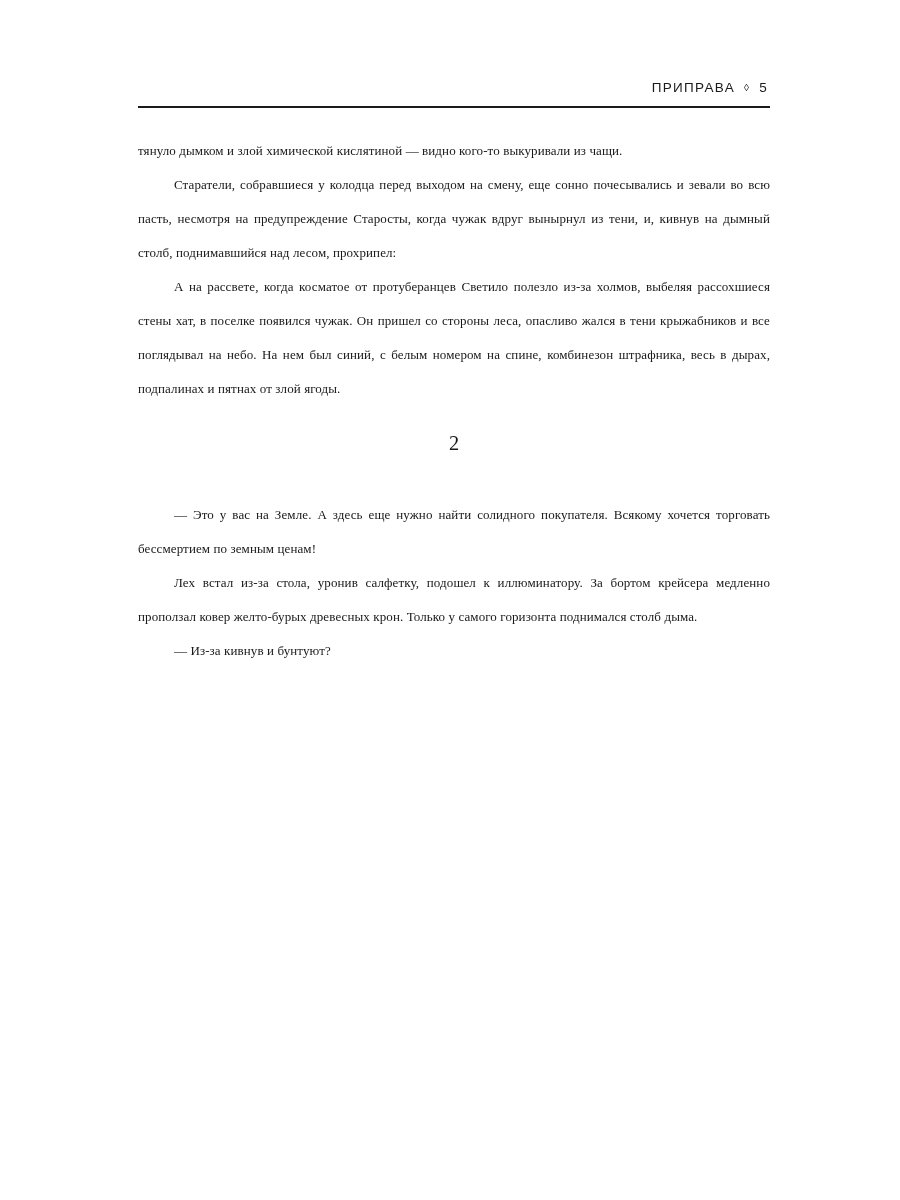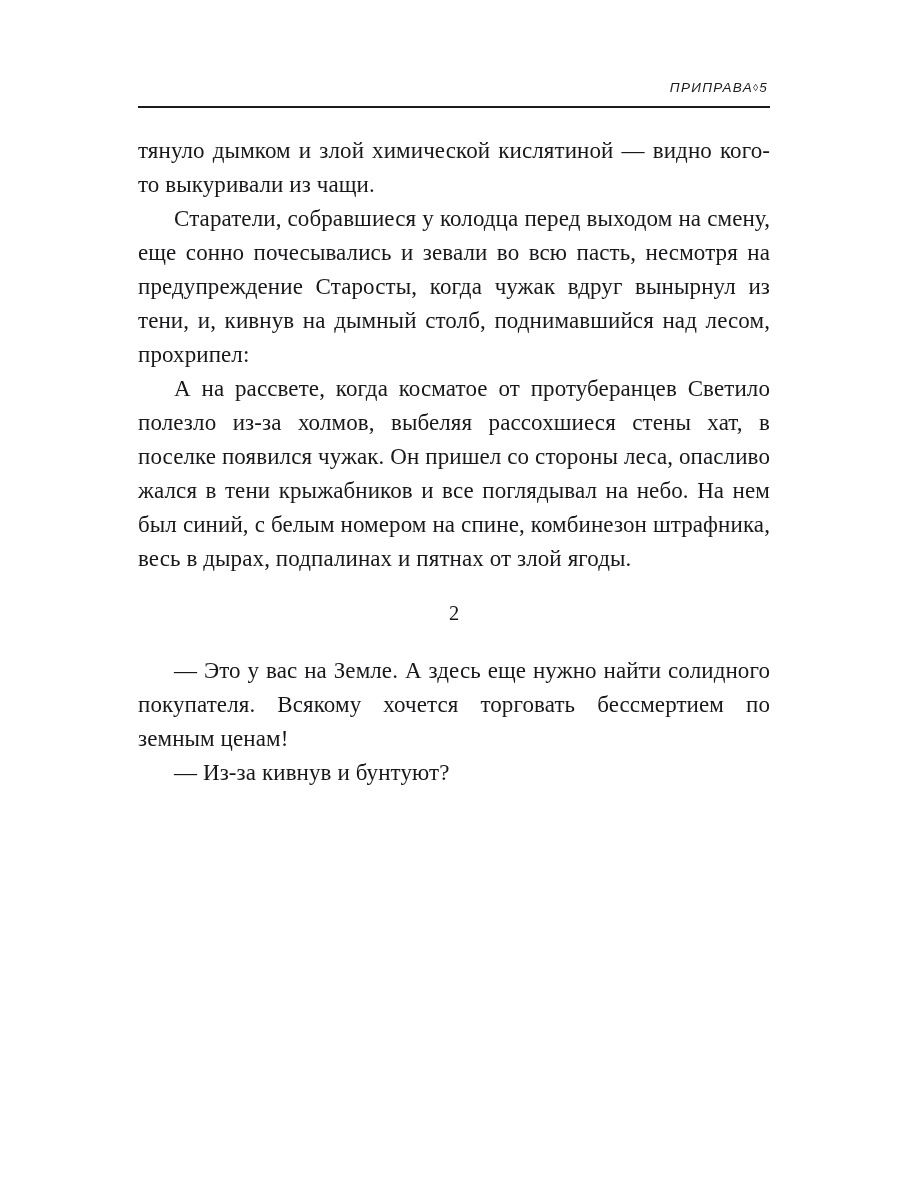--- a/index.html
+++ b/index.html
@@ -20,46 +20,47 @@
   .content {
     position: absolute;
     left: 138px;
     top: 80px;
     width: 632px;
   }
   .running-head {
     display: flex;
     justify-content: flex-end;
     align-items: baseline;
+    gap: 9px;
     font-family: "Liberation Sans", sans-serif;
     font-size: 13.5px;
     letter-spacing: 1.3px;
     color: #1b1a1d;
     padding-right: 2px;
     margin-bottom: 11px;
-    font-style: italic;
   }
   .running-head .diamond {
     font-size: 10px;
     line-height: 1;
     position: relative;
     top: -1px;
   }
   .rule {
     height: 2px;
     background: #1b1a1d;
     width: 100%;
     margin-bottom: 26px;
   }
   .body-text {
-    font-size: 23px;
+    font-size: 13px;
     line-height: 34px;
     text-align: justify;
     text-justify: inter-word;
     letter-spacing: 0.1px;
+    margin-top: 14px;
   }
   .body-text p {
     margin: 0;
     text-indent: 36px;
   }
   .body-text p.noindent {
     text-indent: 0;
   }
   .section-number {
     text-align: center;
@@ -91,17 +92,18 @@
       <p>А на рассвете, когда косматое от протуберанцев Светило полезло из-за холмов, выбеляя рассохшиеся стены хат, в поселке появился чужак. Он пришел со стороны леса, опасливо жался в тени крыжабников и все поглядывал на небо. На нем был синий, с белым номером на спине, комбинезон штрафника, весь в дырах, подпалинах и пятнах от злой ягоды.</p>
     </div>
 
     <div class="section-number">2</div>
 
 
     <div class="gap"></div>
 
     <div class="body-text">
       <p>— Это у вас на Земле. А здесь еще нужно найти солидного покупателя. Всякому хочется торговать бессмертием по земным ценам!</p>
+      <p>Лех встал из-за стола, уронив салфетку, подошел к иллюминатору. За бортом крейсера медленно проползал ковер желто-бурых древесных крон. Только у самого горизонта поднимался столб дыма.</p>
       <p>— Из-за кивнув и бунтуют?</p>
     </div>
 
   </div>
 </div>
 
 </body></html>

